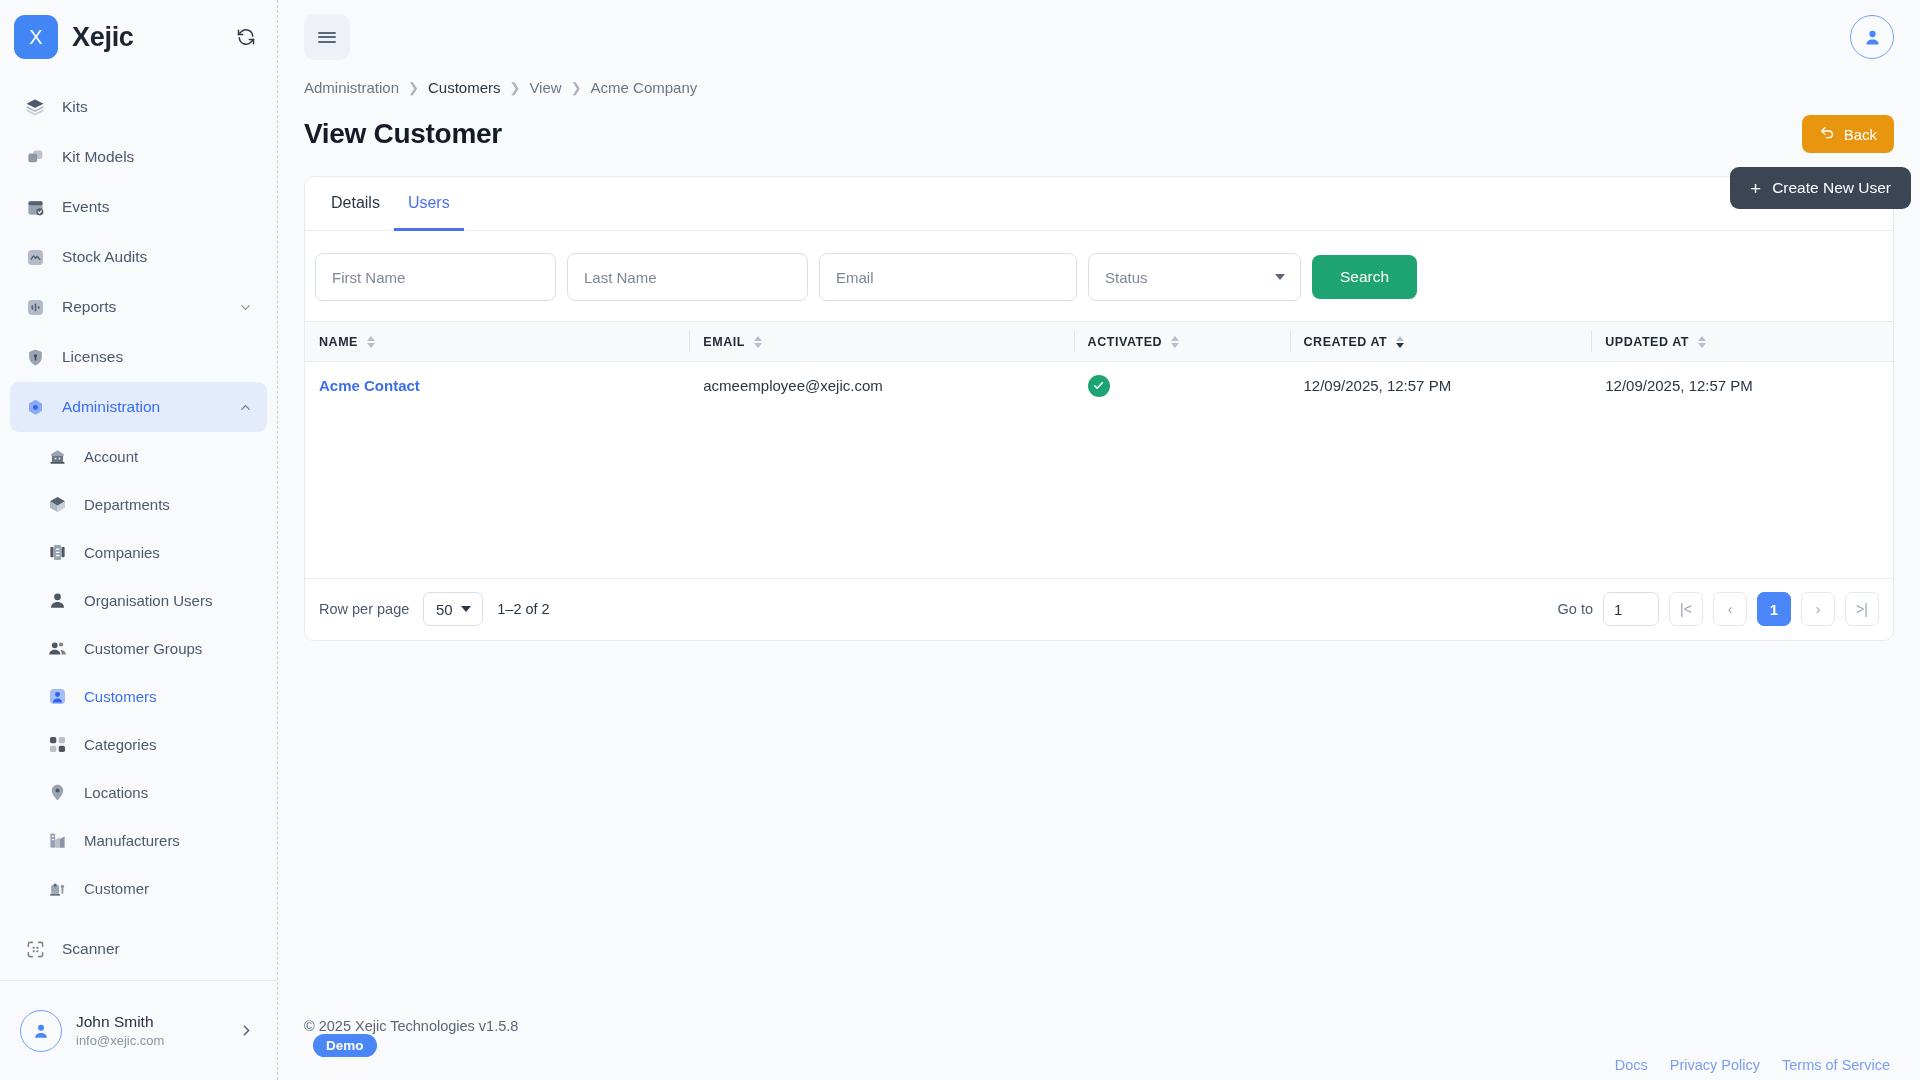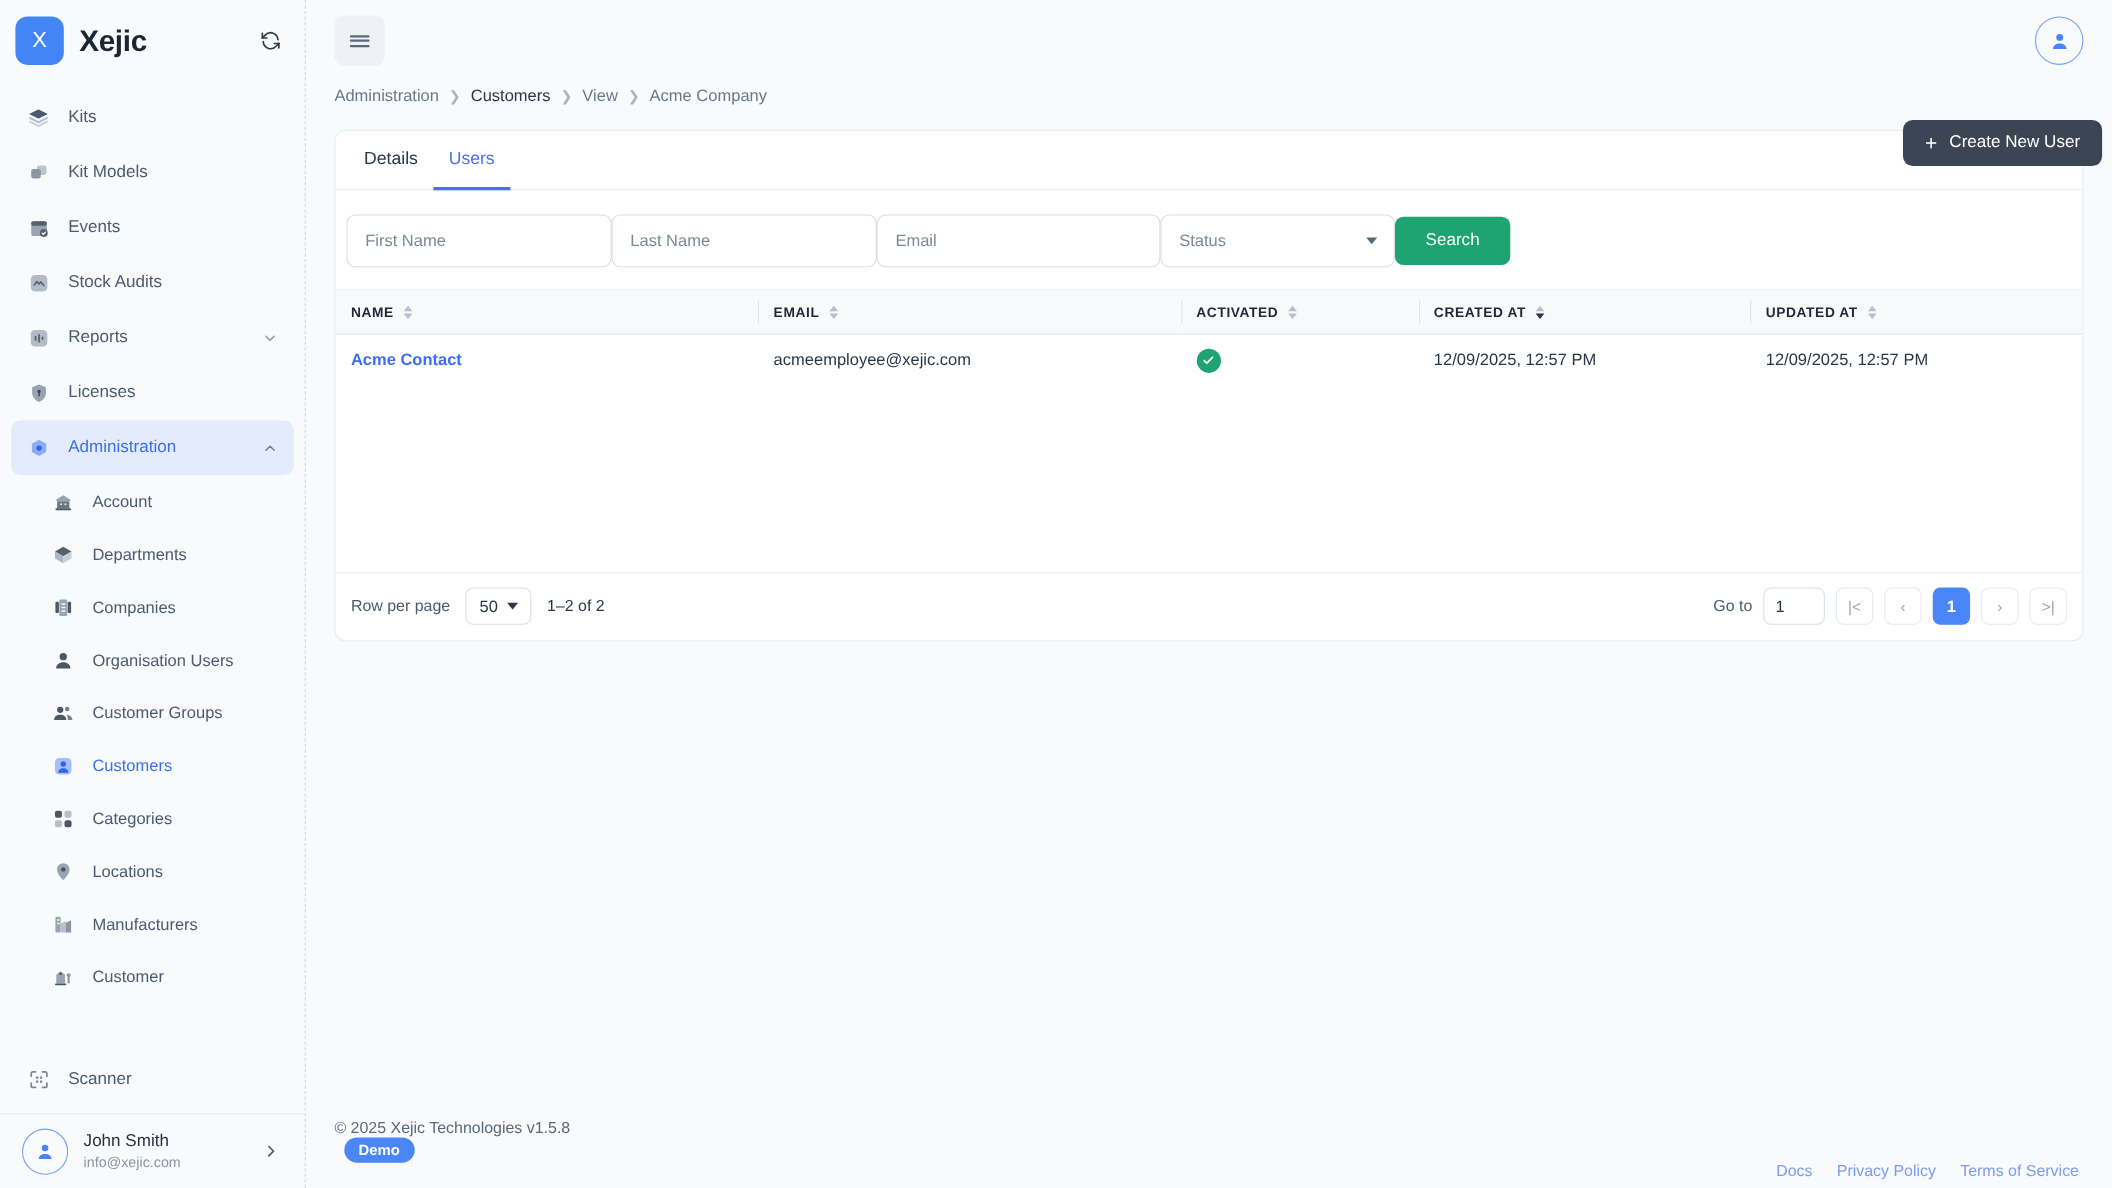--- a/index.html
+++ b/index.html
@@ -61,21 +61,21 @@
   .nav-fade {
     position: absolute; left: 0; right: 1px; bottom: 0; height: 34px;
     background: linear-gradient(to bottom, rgba(248,250,252,0) 0%, #f8fafc 80%);
     pointer-events: none;
   }
 
   .nav-bottom { padding: 0 10px 6px 10px; }
 
   .user-card {
     border-top: 1px solid #e5eaf1;
-    height: 68px; display: flex; align-items: center;
+    height: 100px; display: flex; align-items: center;
     gap: 14px; padding: 0 22px 0 20px; cursor: pointer;
   }
   .avatar-ring {
     width: 42px; height: 42px; border-radius: 50%;
     border: 1.5px solid #7aa0f5; display: flex;
     align-items: center; justify-content: center;
   }
   .user-meta { display: flex; flex-direction: column; gap: 2px; }
   .user-name { font-size: 15.5px; color: #26313f; }
   .user-mail { font-size: 13px; color: #8a95a6; }
@@ -151,21 +151,21 @@
   .create-btn {
     position: absolute; right: -18px; top: -10px;
     background: #3b4554; color: #fff; border: none;
     border-radius: 9px; height: 42px; padding: 0 20px;
     font-size: 15.5px; font-family: inherit; cursor: pointer;
     display: flex; align-items: center; gap: 11px; font-weight: 500;
   }
   .create-btn .plus { font-size: 19px; font-weight: 300; line-height: 1; }
 
   .filters {
-    display: flex; align-items: center; gap: 0;
+    display: flex; align-items: center; gap: 11px;
     padding: 22px 10px 20px 10px;
   }
   .field {
     height: 48px; border: 1px solid #d8dfe8; border-radius: 8px;
     background: #fff; font-family: inherit; font-size: 15px;
     color: #2b3645; padding: 0 16px;
   }
   .field::placeholder { color: #7e8796; }
   .f-first { width: 241px; }
   .f-last { width: 241px; }
@@ -556,20 +556,32 @@
     <nav class="breadcrumb">
       <span class="crumb">Administration</span>
       <span class="crumb-sep">❯</span>
       <span class="crumb strong">Customers</span>
       <span class="crumb-sep">❯</span>
       <span class="crumb">View</span>
       <span class="crumb-sep">❯</span>
       <span class="crumb last">Acme Company</span>
     </nav>
 
+    <div class="title-row">
+      <h1 class="page-title">View Customer</h1>
+      <button class="back-btn">
+        <span>
+          <svg width="16" height="16" viewBox="0 0 24 24" fill="none" stroke="#fff" stroke-width="2" stroke-linecap="round" stroke-linejoin="round">
+              <path d="M9 14L4 9l5-5"></path>
+              <path d="M4 9h11a5 5 0 0 1 0 10h-4"></path>
+            </svg>
+        </span>
+        <span>Back</span>
+      </button>
+    </div>
   </div>
 
   <section class="card">
 
     <div class="tabs-row">
       <div class="tab">Details</div>
       <div class="tab active">Users</div>
       <button class="create-btn">
         <span class="plus">+</span>
         <span>Create New User</span>

